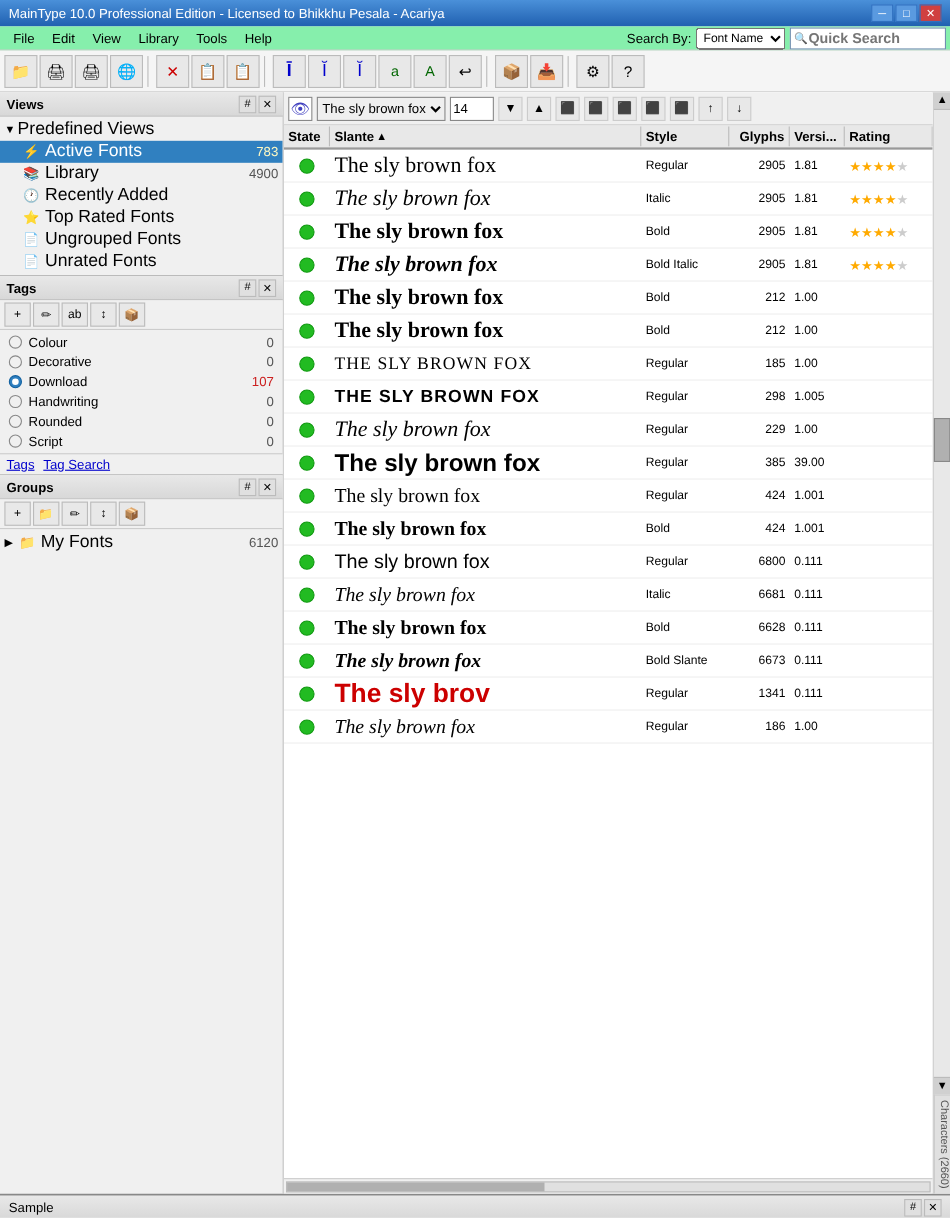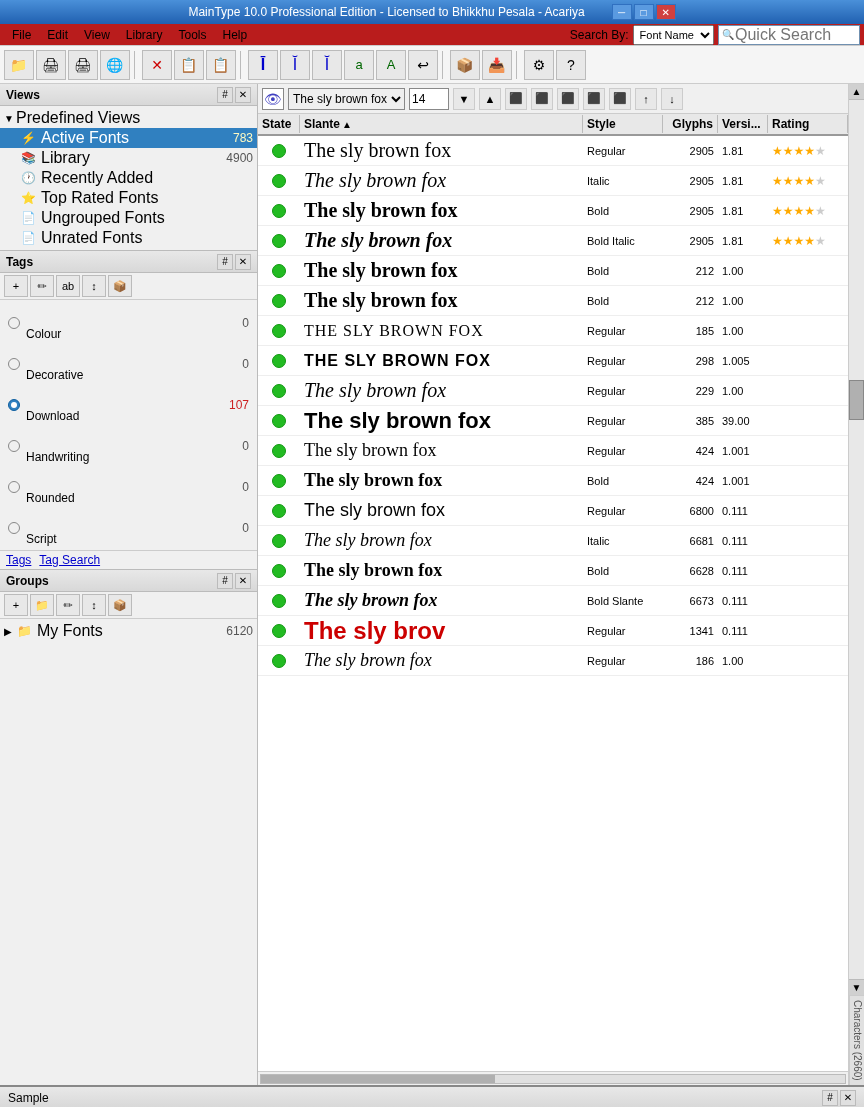--- a/index.html
+++ b/index.html
@@ -1,31 +1,31 @@
 <!DOCTYPE html>
 <html><head>
   <meta charset="utf-8">
   <style>
     * { box-sizing: border-box; margin: 0; padding: 0; }
     body { font-family: 'Segoe UI', Tahoma, Geneva, Verdana, sans-serif; font-size: 12px; background: #f0f0f0; overflow: hidden; width: 864px; height: 1107px; }
     
     
-    #titlebar { background: linear-gradient(to bottom, #4a90d9, #2060b0); color: white; padding: 4px 8px; display: flex; align-items: center; justify-content: center; height: 24px; gap: 27px; }
+    #titlebar { background: linear-gradient(to bottom, #4a90d9, #2060b0); color: white; padding: 4px 8px; display: flex; align-items: center; justify-content: space-between; height: 24px; gap: 27px; }
     #titlebar-controls { display: flex; gap: 2px; }
     .title-btn { width: 20px; height: 16px; background: #5a9ae0; border: 1px solid #3070c0; color: white; font-size: 10px; display: flex; align-items: center; justify-content: center; cursor: pointer; }
     .title-btn.close { background: #d04040; }
 
     
-    #menubar { background: #b91c1c; border-bottom: 1px solid #ccc; padding: 2px 4px; display: flex; align-items: center; gap: 0; height: 22px; }
+    #menubar { background: #86efac; border-bottom: 1px solid #ccc; padding: 2px 4px; display: flex; align-items: center; gap: 0; height: 22px; }
     .menu-item { padding: 2px 8px; font-size: 12px; cursor: pointer; }
     #search-bar { margin-left: auto; display: flex; align-items: center; gap: 4px; }
     #search-label { font-size: 12px; }
     #search-by-select { font-size: 11px; padding: 1px 2px; height: 20px; }
     #search-input-wrap { display: flex; align-items: center; background: white; border: 1px solid #7090b0; height: 20px; padding: 0 4px; }
-    #search-input { border: none; outline: none; font-size: 16px; width: 120px; color: #999; }
+    #search-input { border: none; outline: none; font-size: 13px; width: 120px; color: #999; font-weight: bold; }
     .search-icon-inline { font-size: 10px; color: #666; }
 
     
     #toolbar { background: #f5f5f5; border-bottom: 1px solid #ccc; padding: 2px 4px; display: flex; align-items: center; gap: 2px; height: 38px; }
     .tb-btn { width: 30px; height: 30px; background: #e8e8e8; border: 1px solid #bbb; display: flex; align-items: center; justify-content: center; cursor: pointer; font-size: 14px; }
     .tb-separator { width: 4px; height: 28px; border-left: 1px solid #bbb; margin: 0 2px; }
     .tb-btn-red { color: #cc0000; }
     .tb-btn-blue { color: #0000cc; }
     .tb-btn-green { color: #006600; }
 
@@ -58,21 +58,21 @@
 
     
     #tags-section { border-bottom: 1px solid #bbb; flex-shrink: 0; }
     #tags-toolbar { padding: 2px 4px; display: flex; gap: 2px; background: #f0f0f0; border-bottom: 1px solid #ccc; }
     .tag-tool-btn { width: 24px; height: 22px; border: 1px solid #bbb; background: #e8e8e8; display: flex; align-items: center; justify-content: center; font-size: 11px; cursor: pointer; }
     #tags-list { padding: 2px 0; }
     .tag-item { display: flex; align-items: center; padding: 2px 8px; cursor: pointer; }
     .tag-radio { width: 12px; height: 12px; border-radius: 50%; border: 1px solid #888; margin-right: 6px; flex-shrink: 0; display: flex; align-items: center; justify-content: center; }
     .tag-radio.filled { background: #3080c0; border-color: #1060a0; }
     .tag-radio.filled::after { content: ''; width: 6px; height: 6px; background: white; border-radius: 50%; }
-    .tag-label { flex: 1; font-size: 12px; margin-top: 23px; }
+    .tag-label { flex: 1; font-size: 12px; }
     .tag-count { font-size: 12px; color: #555; }
     .tag-count.colored { color: #cc2020; }
     #tags-footer { padding: 2px 6px; display: flex; gap: 8px; font-size: 12px; background: #f0f0f0; border-top: 1px solid #ccc; }
     .tags-footer-link { color: #0000cc; cursor: pointer; text-decoration: underline; }
 
     
     #groups-section { flex: 1; overflow: hidden; display: flex; flex-direction: column; }
     #groups-toolbar { padding: 2px 4px; display: flex; gap: 2px; background: #f0f0f0; border-bottom: 1px solid #ccc; }
     #groups-tree { padding: 2px 0; overflow-y: auto; flex: 1; }
 

